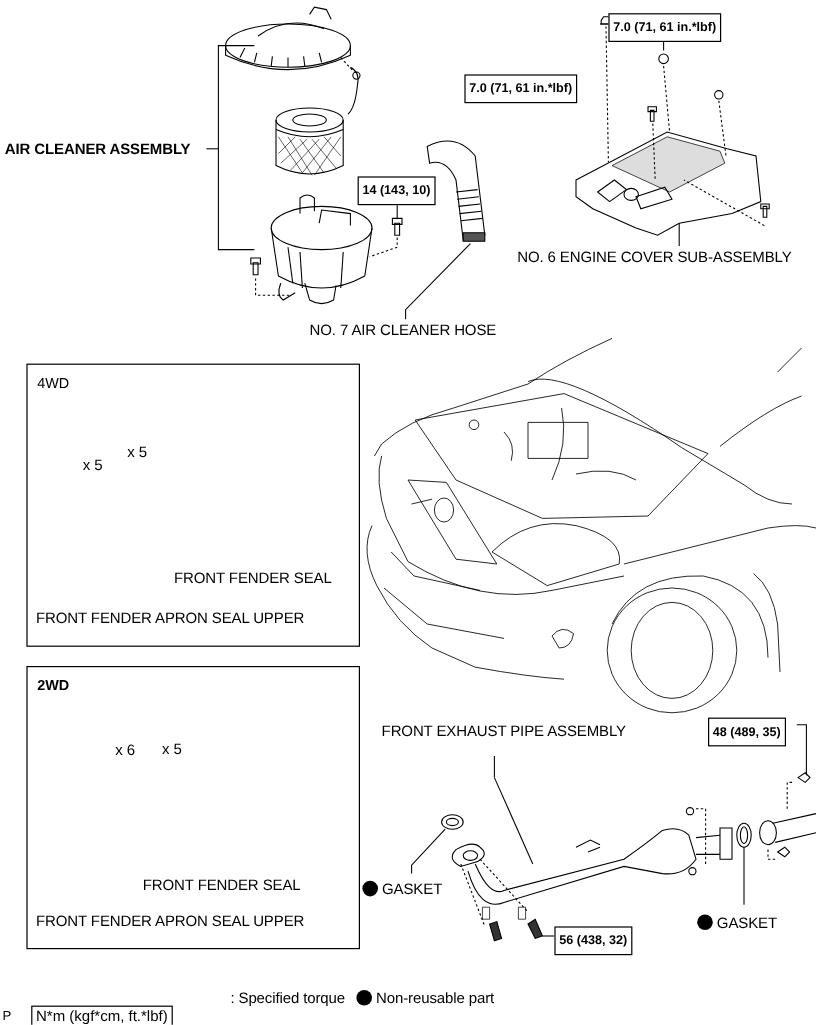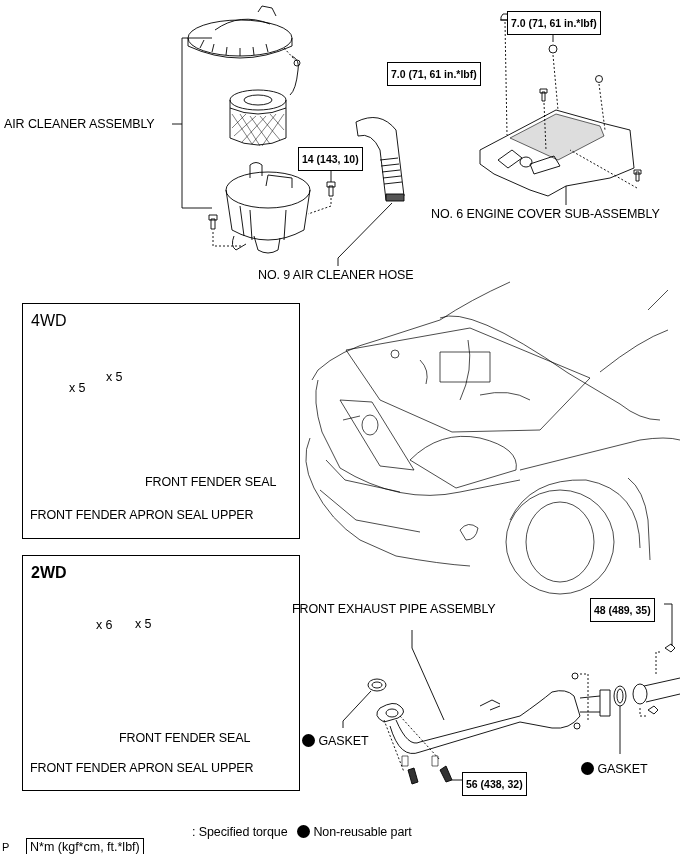--- a/index.html
+++ b/index.html
@@ -2,21 +2,21 @@
 <html><head>
 <meta charset="utf-8">
 <style>
   html, body { margin:0; padding:0; background:#ffffff; }
   body { width:690px; height:854px; position:relative; overflow:hidden;
          font-family:"Liberation Sans", sans-serif; color:#000; }
   .lbl { position:absolute; font-size:12.5px; white-space:nowrap; line-height:14px; letter-spacing:-0.1px; }
   .torque { position:absolute; border:1px solid #000; background:#fff; font-weight:bold;
             font-size:10.5px; line-height:12px; padding:5px 3px; white-space:nowrap; }
   .panel { position:absolute; border:1px solid #000; background:#fff; }
-  .panel-title { position:absolute; left:8px; top:8px; font-size:16px; }
+  .panel-title { position:absolute; left:8px; top:8px; font-size:12px; }
   svg.art { position:absolute; left:0; top:0; }
   svg.art * { vector-effect:non-scaling-stroke; }
   .dot { display:inline-block; width:13px; height:13px; border-radius:50%; background:#000; vertical-align:-2px; }
   .legend-box { position:absolute; border:1px solid #000; font-size:12.5px; padding:1px 3px; line-height:14px;margin-top:16px; }
 </style>
 </head>
 <body>
 
 <svg class="art" width="690" height="854" viewBox="0 0 690 854" fill="none" stroke="#000" stroke-width="0.9">
 
@@ -202,25 +202,25 @@
     <path d="M72,680 L86,672 L120,650 L124,656 L120,682 L116,702 Q100,712 90,730 L74,733 L72,720 Z"></path>
     <line x1="88" y1="670" x2="104" y2="684"></line>
       <line x1="104" y1="684" x2="120" y2="684"></line>
     <line x1="100" y1="664" x2="104" y2="684"></line>
     <path d="M160,645 L168,652 L188,664 Q200,690 218,708 L212,712 L186,710 L180,700 Q170,688 164,684 L158,690 L156,672 Z"></path>
     <line x1="82" y1="733" x2="82" y2="757"></line>
     <line x1="196" y1="710" x2="196" y2="729"></line>
   </g>
 </svg>
 
-<div class="lbl" style="left:4px; top:117px;">AIR CLEANER ASSEMBLY</div>
+<div class="lbl" style="left:4px; top:117px;font-weight:bold;">AIR CLEANER ASSEMBLY</div>
 
 <div class="torque" style="left:298px; top:147px;">14 (143, 10)</div>
 
-<div class="lbl" style="left:258px; top:268px;">NO. 9 AIR CLEANER HOSE</div>
+<div class="lbl" style="left:258px; top:268px;">NO. 7 AIR CLEANER HOSE</div>
 
 <div class="torque" style="left:507px; top:11px;">7.0 (71, 61 in.*lbf)</div>
 
 <div class="torque" style="left:387px; top:62px;">7.0 (71, 61 in.*lbf)</div>
 
 <div class="lbl" style="left:431px; top:207px;">NO. 6 ENGINE COVER SUB-ASSEMBLY</div>
 
 <div class="panel" style="left:22px; top:303px; width:276px; height:234px;">
   <div class="panel-title">4WD</div>
 </div>
@@ -230,21 +230,21 @@
 <div class="lbl" style="left:30px; top:508px;">FRONT FENDER APRON SEAL UPPER</div>
 
 <div class="panel" style="left:22px; top:555px; width:276px; height:234px;font-weight:bold;">
   <div class="panel-title">2WD</div>
 </div>
 <div class="lbl" style="left:96px; top:618px;">x 6</div>
 <div class="lbl" style="left:135px; top:617px;">x 5</div>
 <div class="lbl" style="left:119px; top:731px;">FRONT FENDER SEAL</div>
 <div class="lbl" style="left:30px; top:761px;">FRONT FENDER APRON SEAL UPPER</div>
 
-<div class="lbl" style="left:292px; top:602px;">FRONT EXHAUST PIPE ASSEMBLY</div>
+<div class="lbl" style="left:318px; top:602px;">FRONT EXHAUST PIPE ASSEMBLY</div>
 
 <div class="torque" style="left:590px; top:598px;">48 (489, 35)</div>
 
 <div class="torque" style="left:462px; top:772px;">56 (438, 32)</div>
 
 <div class="lbl" style="left:302px; top:734px;">
   <span class="dot"></span>
   <span>GASKET</span>
 </div>
 

